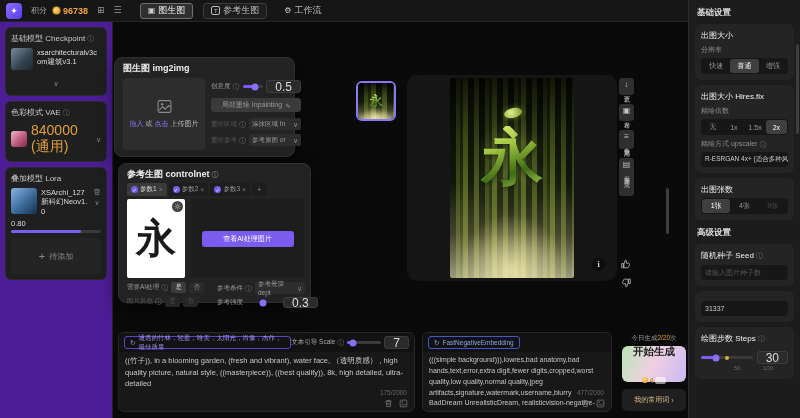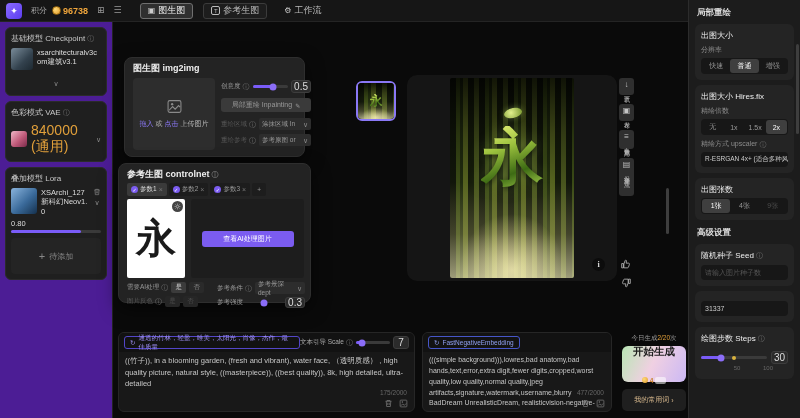--- a/index.html
+++ b/index.html
@@ -31,21 +31,21 @@
   .thumb{border-radius:3px;flex:none}
   .t-arch{background:linear-gradient(135deg,#7a8c9a,#33424e 60%,#1d2830)}
   .t-anime{background:linear-gradient(135deg,#f0b8c8,#c05a7a 55%,#7a2a4a)}
   .t-scifi{background:linear-gradient(135deg,#8ab4dd,#3a6a9a 55%,#15314e)}
   .mname{font-size:7.5px;color:#ddd;line-height:1.25;word-break:break-all}
   .orange{color:#e09f3a}
   .sl{position:relative;height:3px;background:#3a3a3a;border-radius:2px}
   .sl .fill{position:absolute;left:0;top:0;height:100%;background:#7a5cf8;border-radius:2px}
   .sl .knob{position:absolute;top:50%;transform:translate(-50%,-50%);width:7px;height:7px;border-radius:50%;background:#8b6df8}
   .vb{min-width:16px;height:13px;background:#2b2b2b;border:1px solid #3d3d3d;border-radius:3px;color:#ddd;
-    font-size:10px;display:flex;align-items:center;justify-content:center;padding:0 2px;flex:none}
+    font-size:12px;display:flex;align-items:center;justify-content:center;padding:0 8px;flex:none}
   .addbox{margin-top:5px;height:36px;background:#242424;border-radius:4px;display:flex;align-items:center;justify-content:center;gap:4px;color:#888}
   
   .fpanel{background:#232323;border-radius:8px;box-shadow:0 6px 18px rgba(0,0,0,.55);border:1px solid #2e2e2e}
   .fp-title{font-size:9px;font-weight:bold;color:#eee;padding:4px 8px;display:flex;align-items:center}
   .upload{background:#2d2d2d;border-radius:4px;display:flex;flex-direction:column;align-items:center;justify-content:center;gap:5px}
   .upload .cap{font-size:7px;color:#bbb;text-align:center;line-height:1.3;padding:0 4px}
   .purple{color:#8f7bff}
   .tinylbl{font-size:6.5px;color:#999;white-space:nowrap;display:flex;align-items:center}
   .dim{color:#555}
   .ddl{background:#2d2d2d;border-radius:2px;font-size:6.5px;color:#999;display:flex;align-items:center;justify-content:space-between;padding:0 3px;height:12px}
@@ -184,21 +184,21 @@
       <div class="sl" style="margin-top:2px">
         <span class="fill" style="width:78%"></span>
       </div>
       <div class="addbox">
         <span style="font-size:11px">+</span>
         <span style="font-size:8px">待添加</span>
       </div>
     </div>
   </div>
 
-  <div class="abs fpanel" style="left:124px;top:57px;width:181px;height:100px">
+  <div class="abs fpanel" style="left:114px;top:57px;width:181px;height:100px">
     <div class="fp-title">
         <span>图生图 img2img</span>
       </div>
     <div class="abs upload" style="left:8px;top:20px;width:82px;height:72px">
       <span style="color:#8a8a8a">
         <svg viewBox="0 0 14 14" width="15" height="15">
             <rect x="1" y="1.5" width="12" height="11" rx="1.5" stroke="currentColor" fill="none"></rect>
             <path d="M2 10.5l3.2-3.4 2.4 2.4 3.2-3.4 1.4 1.5" stroke="currentColor" fill="none"></path>
             <circle cx="4.8" cy="4.8" r="1.1" fill="currentColor"></circle>
           </svg>
@@ -440,21 +440,21 @@
         <span class="gen-badge"></span>
       </span>
     </div>
     <div class="favbox">
       <span>我的常用词</span>
       <span>›</span>
     </div>
   </div>
 
   <div class="abs rsb">
-    <div class="sec-h">局部重绘</div>
+    <div class="sec-h">基础设置</div>
 
     <div class="box">
       <div class="box-title">
           <span>出图大小</span>
         </div>
       <div class="sub">
           <span>分辨率</span>
         </div>
       <div class="seg">
         <span class="cell">快速</span>

